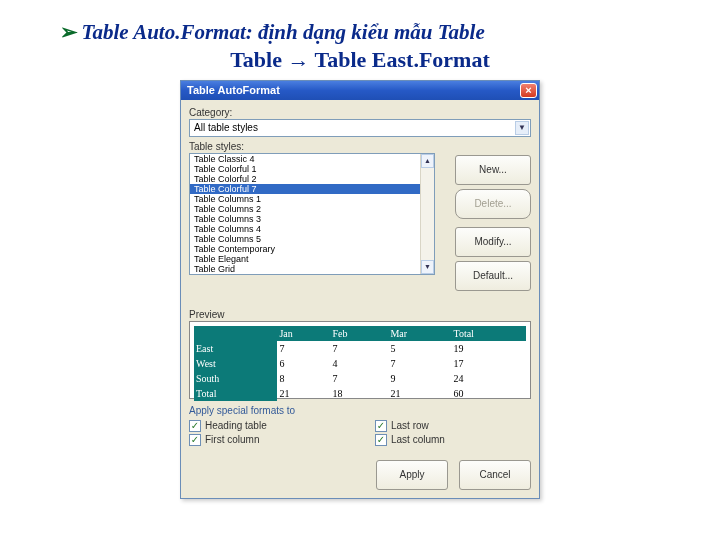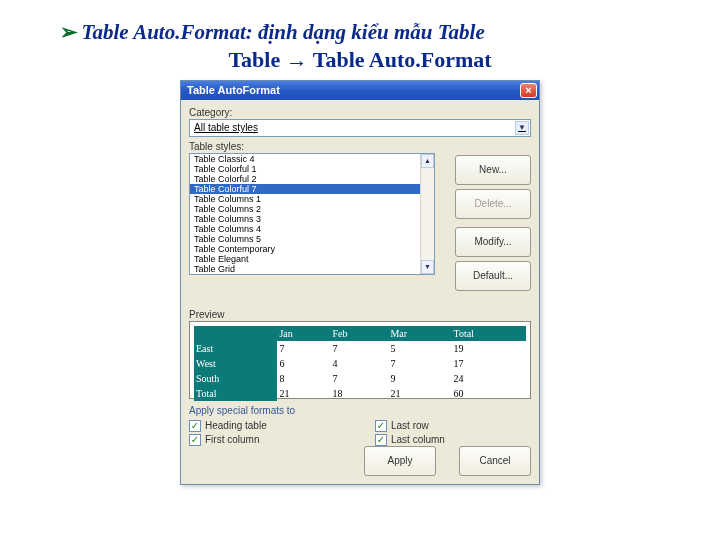--- a/index.html
+++ b/index.html
@@ -74,21 +74,20 @@
   .lbl { display: block; margin: 2px 0 1px 0; color: #333; }
   .combo {
     width: 100%;
     height: 18px;
     border: 1px solid #7f9db9;
     background: #fff;
     display: flex;
     align-items: center;
     justify-content: space-between;
     padding: 0 1px 0 4px;
-    text-decoration: underline;
   }
   .combo .arrow {
     width: 14px;
     height: 14px;
     background: #e6eef9;
     border: 1px solid #b9cde6;
     display: flex;
     align-items: center;
     justify-content: center;
     font-size: 8px;
@@ -145,21 +144,21 @@
     height: 30px;
     border: 1px solid #9a9890;
     background: linear-gradient(#fdfdfb, #efeddf);
     border-radius: 3px;
     display: flex;
     align-items: center;
     justify-content: center;
     font-size: 10px;
     color: #333;
   }
-  .btn.disabled { color: #a29f91; }
+  .btn.disabled { color: #a29f91; border-radius: 8px; }
   .spacer { flex: 1; }
   .preview-lbl { margin-top: 18px; }
   .preview {
     border: 1px solid #888;
     background: #fff;
     padding: 4px;
     height: 78px;
   }
   .ptbl {
     width: 100%;
@@ -205,33 +204,33 @@
     border: 1px solid #6e8fb5;
     background: #fff;
     display: inline-flex;
     align-items:center; justify-content:center;
     font-size: 10px;
     color: #2a7a2a;
     line-height: 1;
   }
   .footerbtns {
     display: flex;
-    gap: 23px;
+    gap: 11px;
     justify-content: flex-end;
-    margin-top: 0;
+    margin-top: 14px;
   }
   .footerbtns .btn { width: 72px; }
 </style>
 </head>
 <body>
 
 <div class="slide">
   <div class="heading">
     <span class="bullet">➢</span><span>Table Auto.Format: định dạng kiểu mẫu Table</span>
-    <span class="sub">Table → Table Auto.Format</span>
+    <span class="sub">Table → Table East.Format</span>
   </div>
 
   <div class="dialog">
     <div class="titlebar">
       <span>Table AutoFormat</span>
       <span class="close">×</span>
     </div>
     <div class="dlgbody">
       <span class="lbl">Category:</span>
       <div class="combo">

